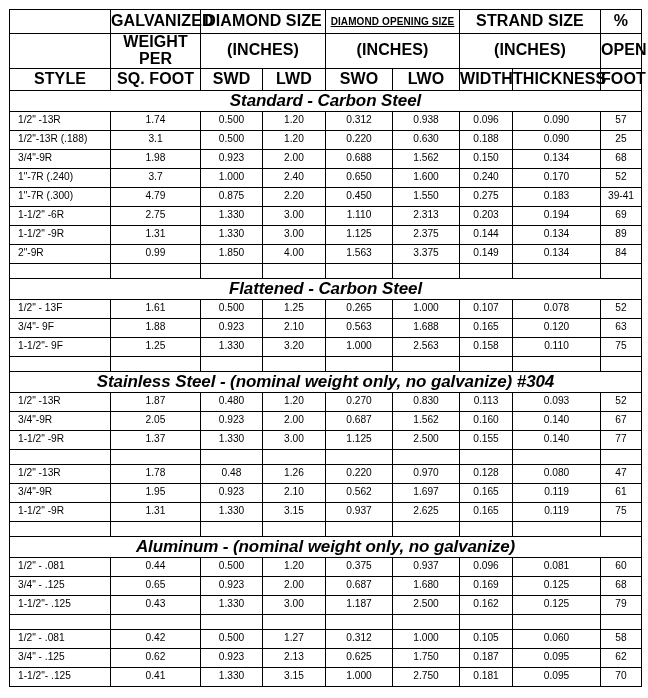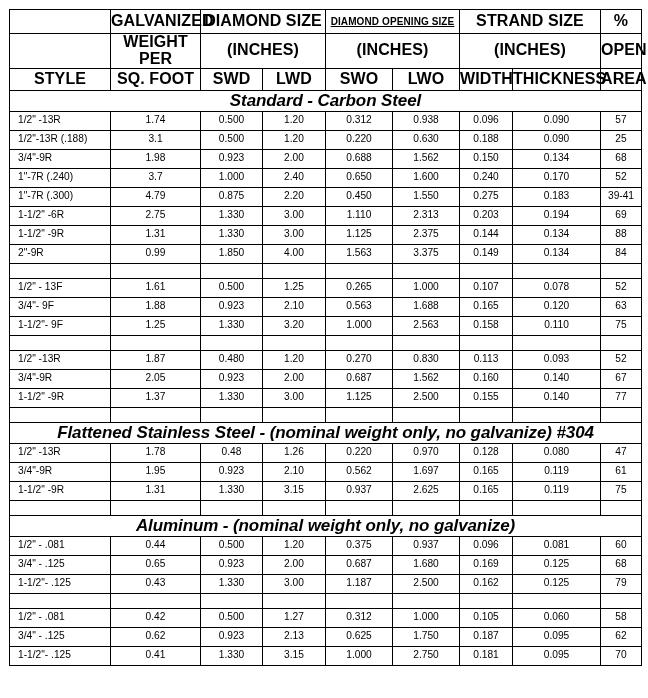--- a/index.html
+++ b/index.html
@@ -119,21 +119,21 @@
         </tr>
         <tr>
           <td class="hd hd-r3">STYLE</td>
           <td class="hd hd-r3">SQ. FOOT</td>
           <td class="hd hd-r3">SWD</td>
           <td class="hd hd-r3">LWD</td>
           <td class="hd hd-r3">SWO</td>
           <td class="hd hd-r3">LWO</td>
           <td class="hd hd-r3">WIDTH</td>
           <td class="hd hd-r3">THICKNESS</td>
-          <td class="hd hd-r3">AREA</td>
+          <td class="hd hd-r3">FOOT</td>
         </tr>
         <tr>
           <td class="section" colspan="9">Standard - Carbon Steel</td>
         </tr>
         <tr class="data">
           <td class="style-cell">1/2" -13R</td>
           <td>1.74</td>
           <td>0.500</td>
           <td>1.20</td>
           <td>0.312</td>
@@ -199,21 +199,21 @@
         </tr>
         <tr class="data">
           <td class="style-cell">1-1/2" -9R</td>
           <td>1.31</td>
           <td>1.330</td>
           <td>3.00</td>
           <td>1.125</td>
           <td>2.375</td>
           <td>0.144</td>
           <td>0.134</td>
-          <td>88</td>
+          <td>89</td>
         </tr>
         <tr class="data">
           <td class="style-cell">2"-9R</td>
           <td>0.99</td>
           <td>1.850</td>
           <td>4.00</td>
           <td>1.563</td>
           <td>3.375</td>
           <td>0.149</td>
           <td>0.134</td>
@@ -223,20 +223,23 @@
           <td></td>
           <td></td>
           <td></td>
           <td></td>
           <td></td>
           <td></td>
           <td></td>
           <td></td>
           <td></td>
         </tr>
+        <tr>
+          <td class="section" colspan="9">Flattened - Carbon Steel</td>
+        </tr>
         <tr class="data">
           <td class="style-cell">1/2" - 13F</td>
           <td>1.61</td>
           <td>0.500</td>
           <td>1.25</td>
           <td>0.265</td>
           <td>1.000</td>
           <td>0.107</td>
           <td>0.078</td>
           <td>52</td>
@@ -267,20 +270,23 @@
           <td></td>
           <td></td>
           <td></td>
           <td></td>
           <td></td>
           <td></td>
           <td></td>
           <td></td>
           <td></td>
         </tr>
+        <tr>
+          <td class="section" colspan="9">Stainless Steel - (nominal weight only, no galvanize) #304</td>
+        </tr>
         <tr class="data">
           <td class="style-cell">1/2" -13R</td>
           <td>1.87</td>
           <td>0.480</td>
           <td>1.20</td>
           <td>0.270</td>
           <td>0.830</td>
           <td>0.113</td>
           <td>0.093</td>
           <td>52</td>
@@ -311,23 +317,20 @@
           <td></td>
           <td></td>
           <td></td>
           <td></td>
           <td></td>
           <td></td>
           <td></td>
           <td></td>
           <td></td>
         </tr>
-        <tr>
-          <td class="section" colspan="9">Flattened Stainless Steel - (nominal weight only, no galvanize) #304</td>
-        </tr>
         <tr class="data">
           <td class="style-cell">1/2" -13R</td>
           <td>1.78</td>
           <td>0.48</td>
           <td>1.26</td>
           <td>0.220</td>
           <td>0.970</td>
           <td>0.128</td>
           <td>0.080</td>
           <td>47</td>

